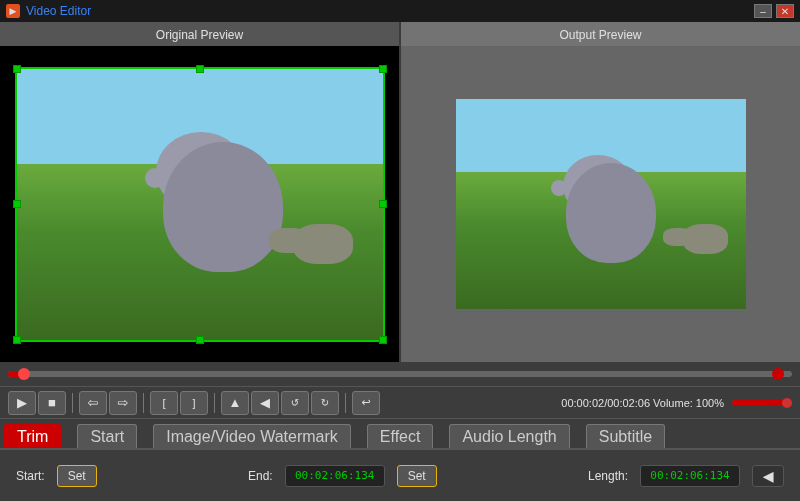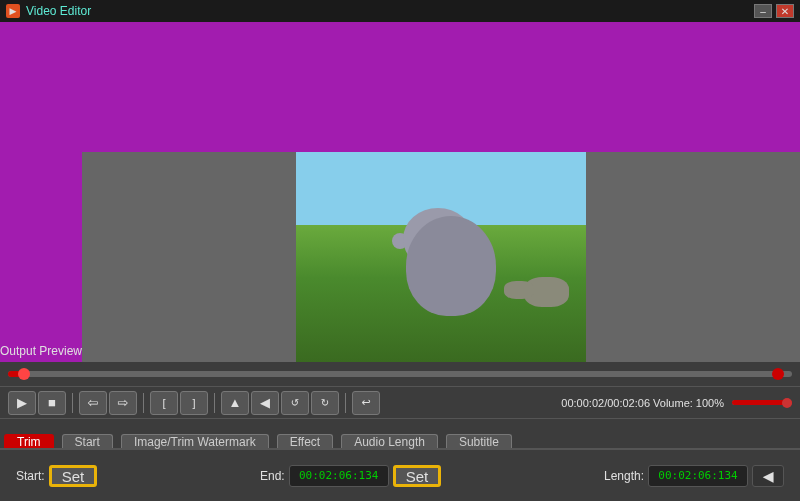--- a/index.html
+++ b/index.html
@@ -32,21 +32,21 @@
       width: 14px;
       height: 14px;
       background: #e05020;
       border-radius: 2px;
       display: flex;
       align-items: center;
       justify-content: center;
       font-size: 9px;
     }
     #title-text {
-      color: #5eead4;
+      color: #3b82f6;
       font-size: 12px;
     }
     #title-controls {
       display: flex;
       gap: 4px;
     }
     .title-btn {
       width: 18px;
       height: 14px;
       background: #555;
@@ -174,23 +174,23 @@
       background: #8a8a7a;
       border-radius: 40%;
     }
     .stone1 { width: 60px; height: 40px; bottom: 28%; right: 8%; }
     .stone2 { width: 40px; height: 25px; bottom: 32%; right: 20%; }
 
     
     #right-preview {
       flex: 1;
       display: flex;
-      flex-direction: row;
-      align-items: flex-end;
-      background: #a21caf;
+      flex-direction: column;
+      align-items: center;
+      background: #737373;
     }
     #output-label {
       text-align: center;
       padding: 6px 0 4px;
       font-size: 12px;
       color: #e0e0e0;
     }
     #output-video-container {
       flex: 1;
       width: 100%;
@@ -378,47 +378,47 @@
     
     #tabs-bar {
       height: 30px;
       background: #3c3c3c;
       display: flex;
       align-items: flex-end;
       padding: 0 4px;
       border-top: 1px solid #555;
     }
     .tab {
-      height: 14px;
+      height: 24px;
       padding: 0 12px;
       display: flex;
       align-items: center;
       background: #555;
       border: 1px solid #777;
       border-bottom: none;
       border-radius: 3px 3px 0 0;
       cursor: pointer;
-      font-size: 12px;
+      font-size: 16px;
       color: #ccc;
-      margin-right: 8px;
+      margin-right: 16px;
     }
     .tab.active {
       background: #cc0000;
       color: #fff;
       border-color: #cc0000;
     }
 
     
     #bottom-controls {
       height: 53px;
       background: #3c3c3c;
       display: flex;
       align-items: center;
       padding: 0 16px;
-      gap: 4px;
+      gap: 12px;
       border-top: 2px solid #555;
     }
     .bottom-label {
       font-size: 12px;
       color: #e0e0e0;
     }
     .time-input {
       width: 100px;
       height: 22px;
       background: #222;
@@ -427,24 +427,24 @@
       color: #00cc00;
       font-size: 11px;
       text-align: center;
       padding: 0 4px;
       font-family: monospace;
     }
     .set-btn {
       height: 22px;
       padding: 0 10px;
       background: #555;
-      border: 3px solid #eab308;
-      border-radius: 3px;
-      color: #e0e0e0;
-      font-size: 15px;
+      border: 1px solid #eab308;
+      border-radius: 3px;
+      color: #e0e0e0;
+      font-size: 12px;
       cursor: pointer;
     }
     .bottom-spacer { flex: 1; }
     #length-arrow-btn {
       width: 32px;
       height: 22px;
       background: #333;
       border: 1px solid #555;
       border-radius: 3px;
       display: flex;
@@ -470,20 +470,45 @@
       <span>–</span>
     </div>
     <div class="title-btn" id="close-btn">
       <span>✕</span>
     </div>
   </div>
 </div>
 
 <div id="preview-area">
 
+  <div id="left-preview">
+    <div id="original-label">Original Preview</div>
+    <div id="original-video-container">
+      <div id="original-video-frame">
+        <div id="video-canvas">
+
+          <div class="hippo-ear-l"></div>
+          <div class="hippo-ear-r"></div>
+          <div class="hippo-head"></div>
+          <div class="hippo-body"></div>
+          <div class="stone stone1"></div>
+          <div class="stone stone2"></div>
+        </div>
+
+        <div class="handle handle-tl"></div>
+        <div class="handle handle-tm"></div>
+        <div class="handle handle-tr"></div>
+        <div class="handle handle-ml"></div>
+        <div class="handle handle-mr"></div>
+        <div class="handle handle-bl"></div>
+        <div class="handle handle-bm"></div>
+        <div class="handle handle-br"></div>
+      </div>
+    </div>
+  </div>
 
   <div id="right-preview">
     <div id="output-label">Output Preview</div>
     <div id="output-video-container">
       <div id="output-video-frame">
         <div id="output-video-inner">
           <div class="hippo-ear-l-sm"></div>
           <div class="hippo-ear-r-sm"></div>
           <div class="hippo-head-sm"></div>
           <div class="hippo-body-sm"></div>
@@ -527,21 +552,21 @@
     <div id="volume-track">
       <div id="volume-fill"></div>
       <div id="volume-thumb"></div>
     </div>
   </div>
 </div>
 
 <div id="tabs-bar">
 <div class="tab active">Trim</div>
     <div class="tab">Start</div>
-    <div class="tab">Image/Trim Watermark</div>
+    <div class="tab">Image/Video Watermark</div>
     <div class="tab">Effect</div>
     <div class="tab">Audio Length</div>
     <div class="tab">Subtitle</div>
   </div>
 
 <div id="bottom-controls">
   <span class="bottom-label">Start:</span>
   <button class="set-btn">
     <span>Set</span>
   </button>

